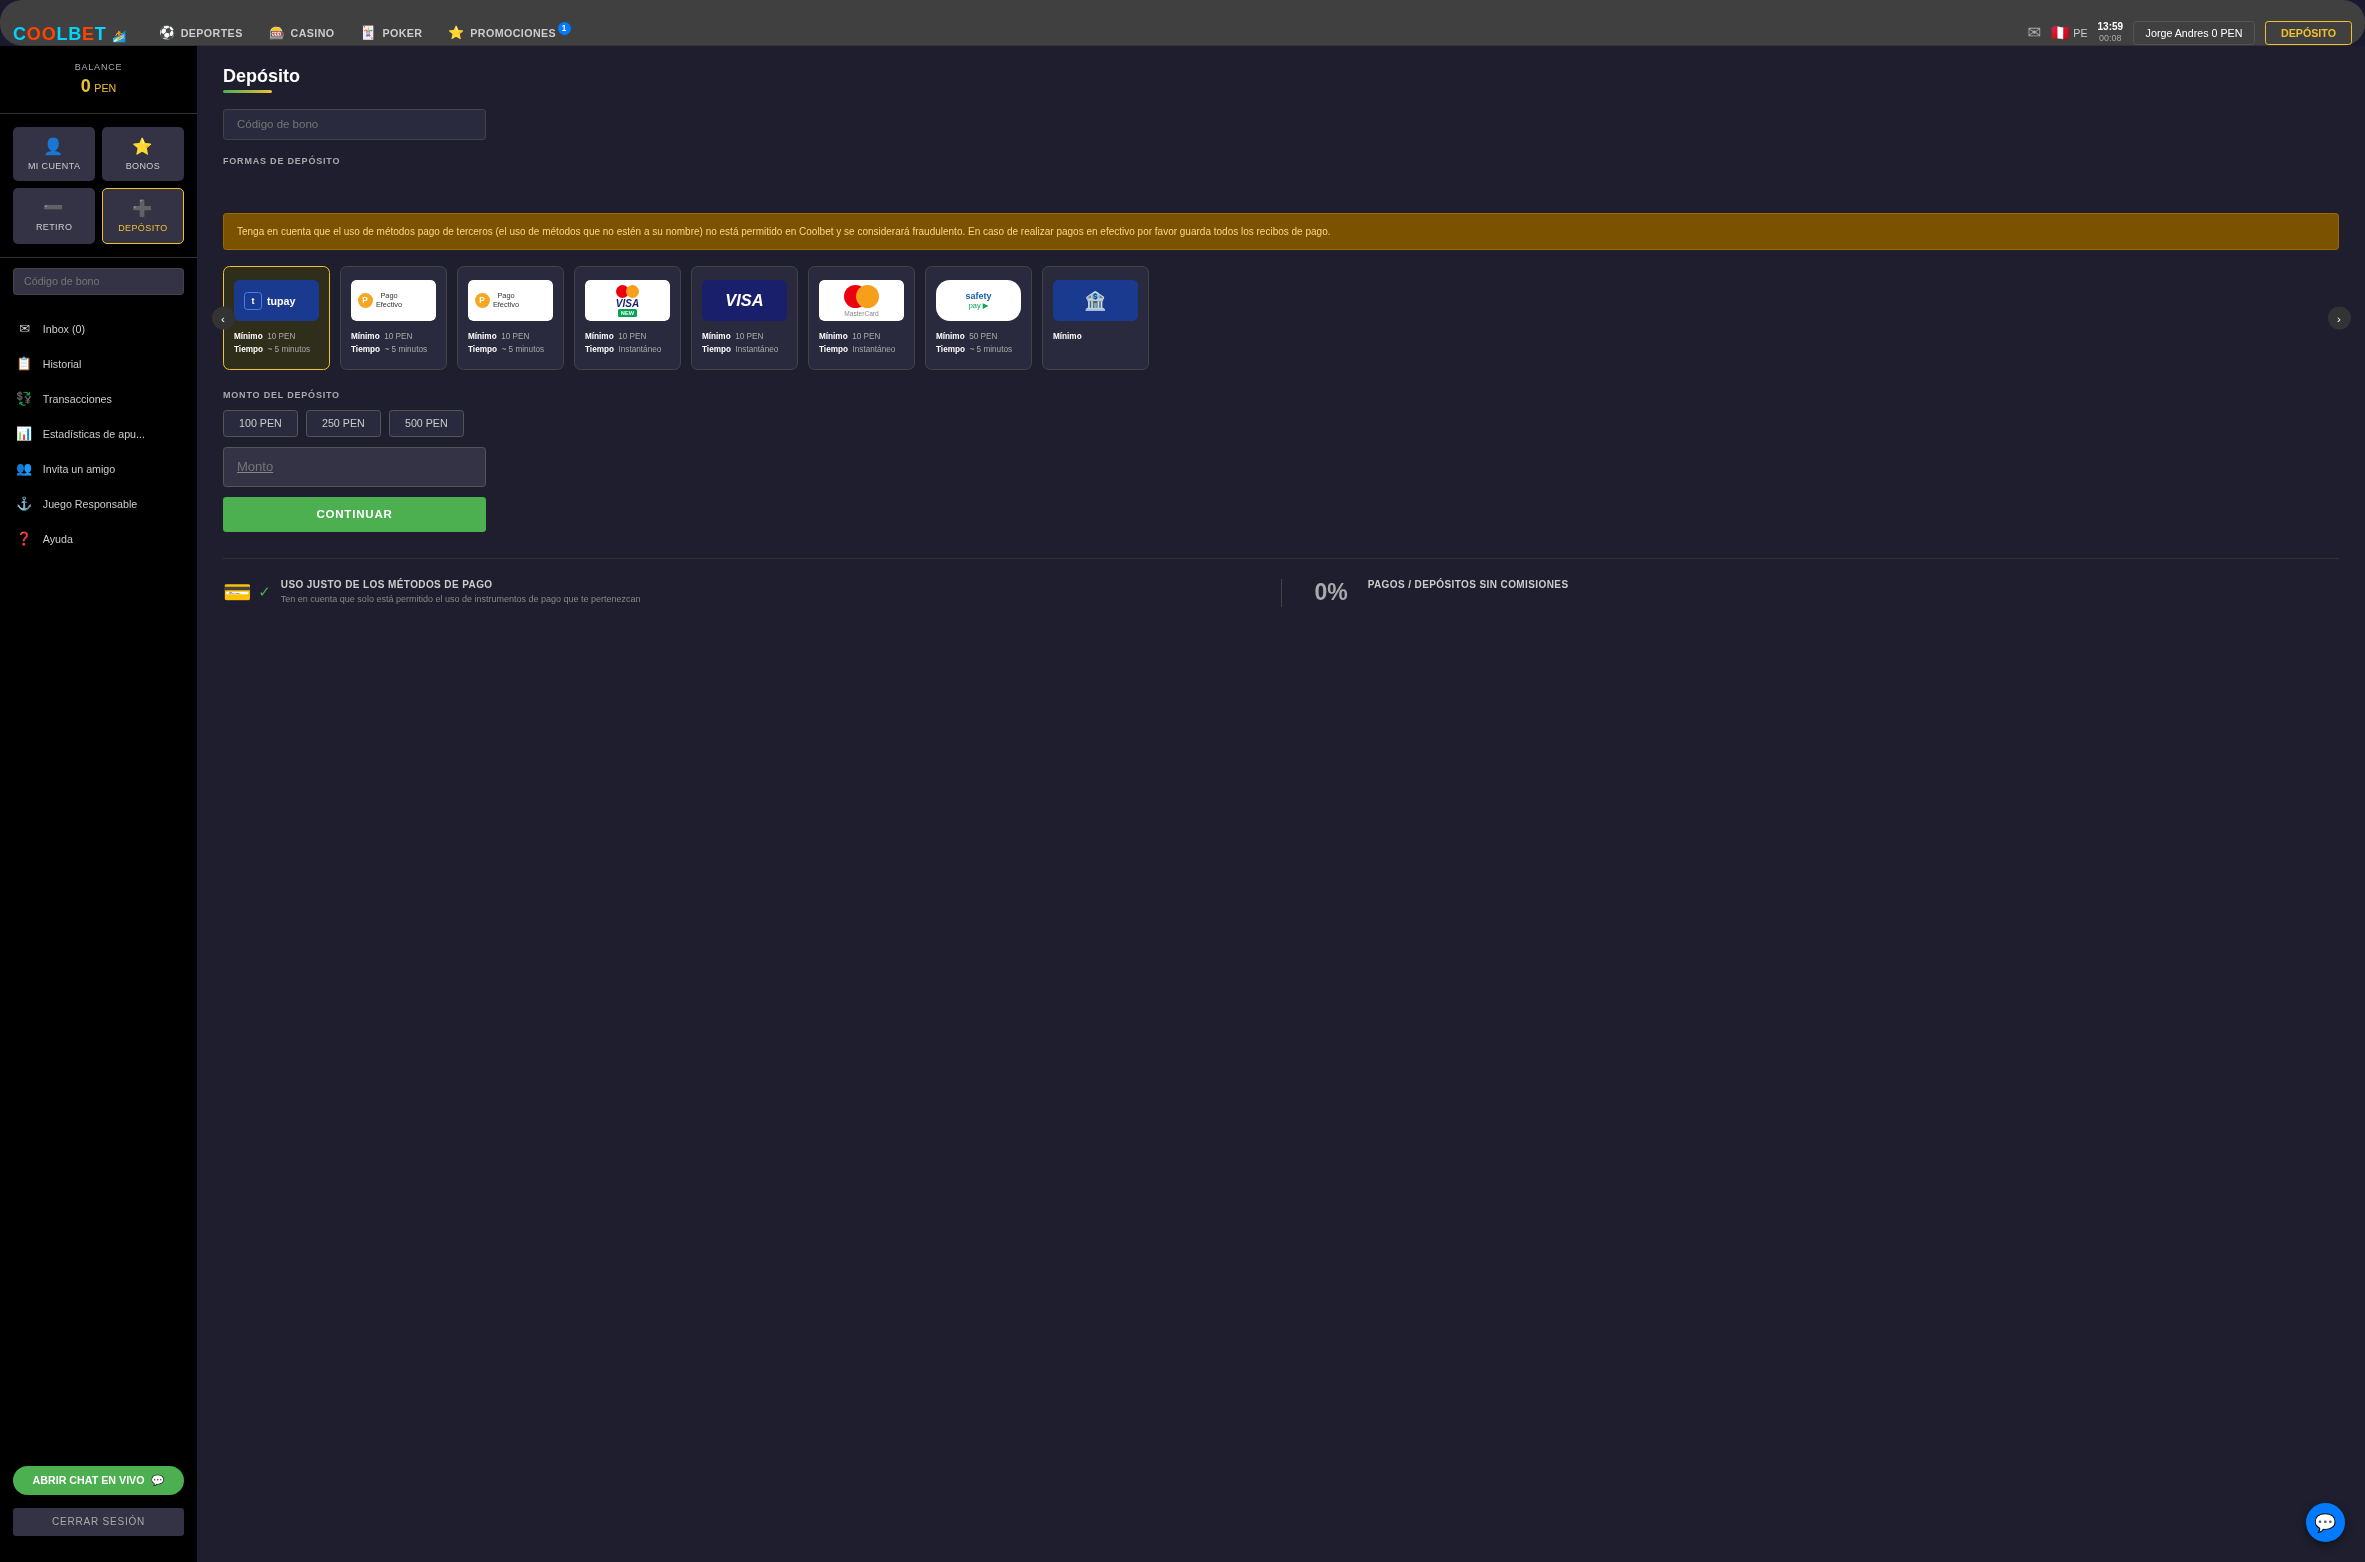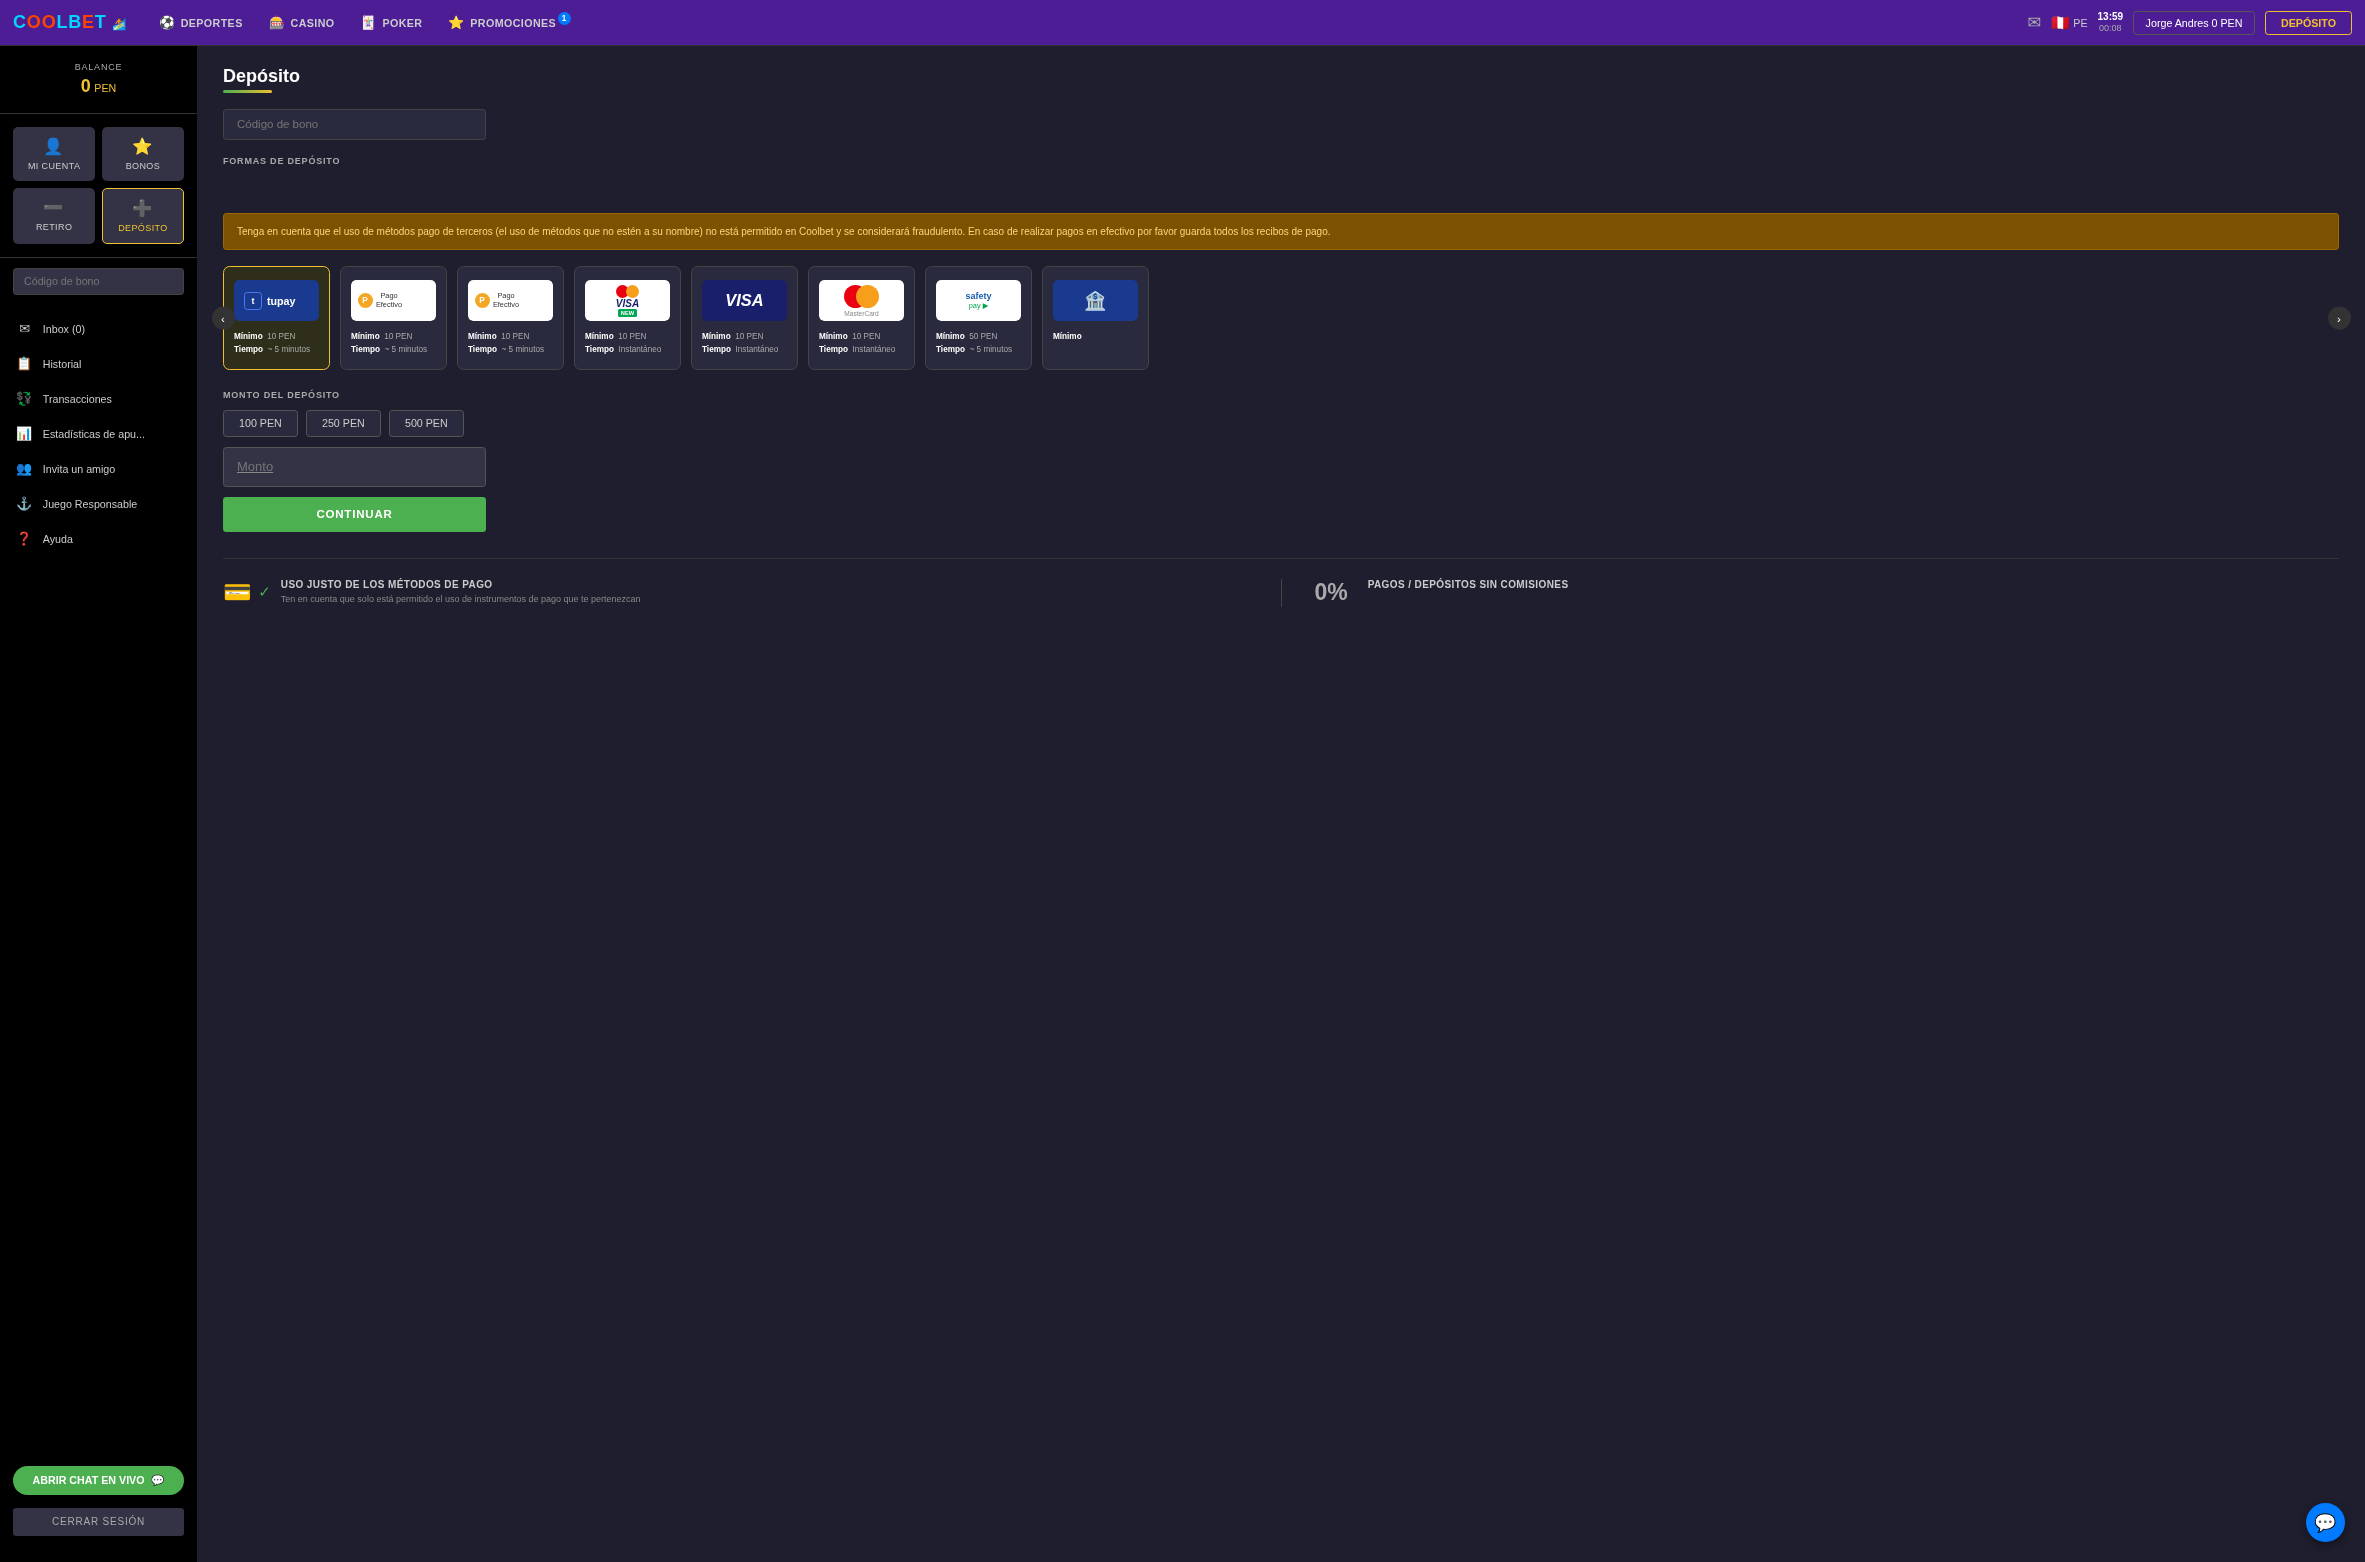--- a/index.html
+++ b/index.html
@@ -1,27 +1,28 @@
 <!DOCTYPE html>
 <html style="font-size:13px"><head>
   <meta charset="utf-8">
   <style>
     * { box-sizing: border-box; margin: 0; padding: 0; }
     body { font-family: Arial, sans-serif; background: #1a1a2e; color: #fff; min-height: 100vh; }
 
     
     .header {
-      background: #4c1d95;
+      background: #404040;
       height: 46px;
       display: flex;
-      align-items: center;
+      align-items: flex-end;
       padding: 0 13px;
       border-bottom: 0.8px solid #333;
       position: relative;
       z-index: 10;
+      border-radius: 22px;
     }
     .logo {
       font-size: 18px;
       font-weight: 900;
       letter-spacing: 0.8px;
       margin-right: 20px;
       flex-shrink: 0;
     }
     .logo span.c { color: #00d4ff; }
     .logo span.o { color: #ff4400; }
@@ -396,21 +397,21 @@
       align-items: center;
       justify-content: center;
       width: 100%;
       height: 100%;
     }
     .mc-circles { display: flex; }
     .mc-red { width: 23px; height: 23px; background: #eb0010; border-radius: 50%; }
     .mc-orange { width: 23px; height: 23px; background: #f79e1b; border-radius: 50%; margin-left: -11.5px; }
     .safetypay-logo {
       background: #fff;
-      border-radius: 5px;
+      border-radius: 14px;
       padding: 3.3px 6.6px;
       display: flex;
       flex-direction: column;
       align-items: center;
       justify-content: center;
       width: 100%;
       height: 100%;
     }
     .safetypay-text { font-size: 9px; font-weight: bold; color: #1a5faf; }
     .safetypay-sub { font-size: 7.4px; color: #00a651; display: flex; align-items: center; gap: 1.6px; }

